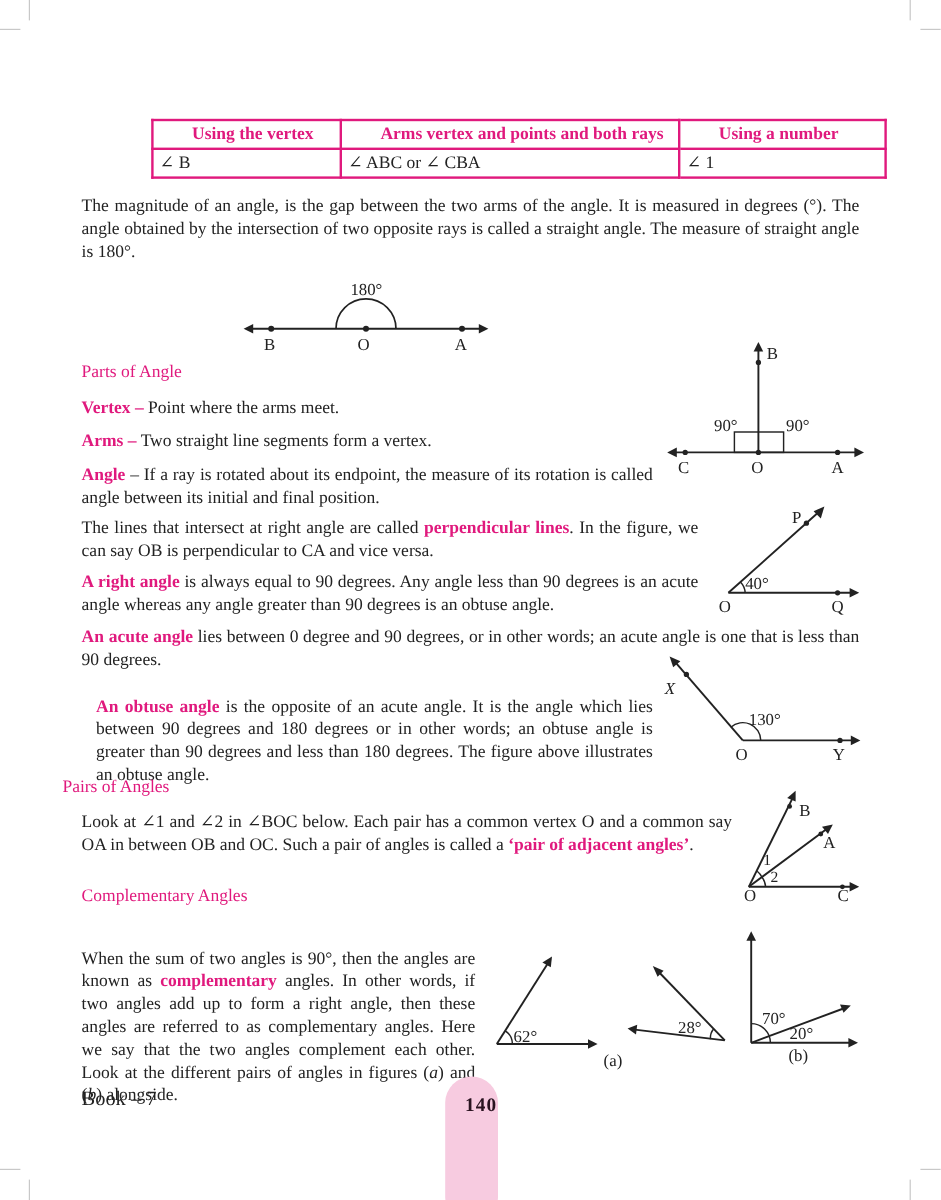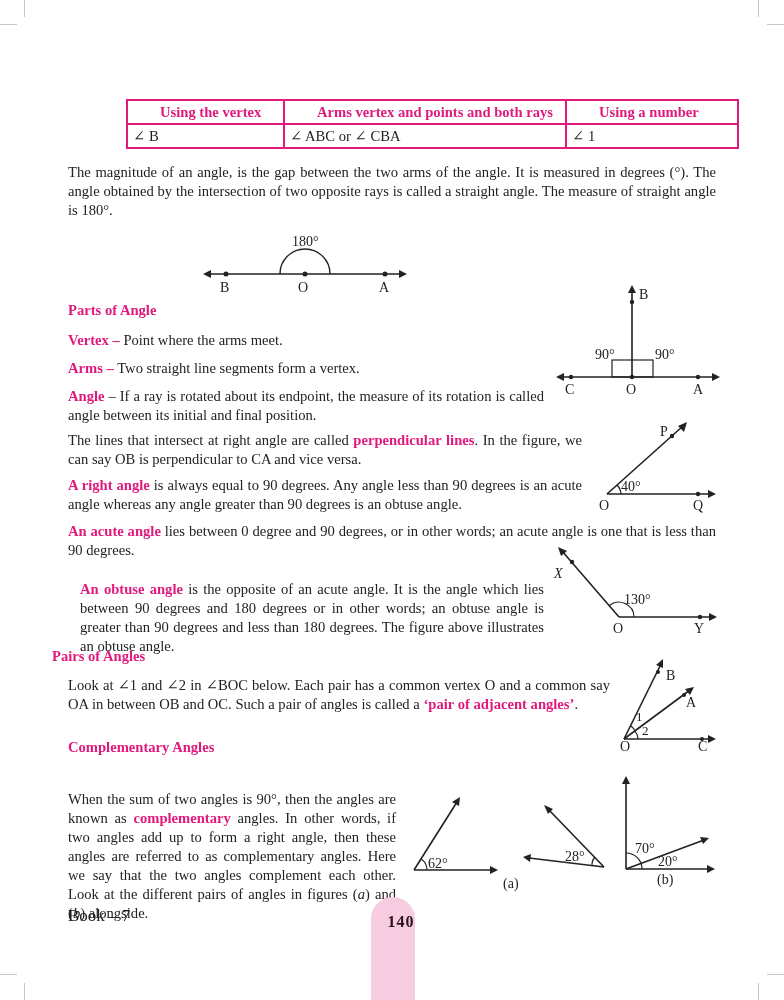--- a/index.html
+++ b/index.html
@@ -2,21 +2,21 @@
 <html><head>
 <meta charset="utf-8">
 <style>
   html, body { margin:0; padding:0; background:#ffffff; }
   body { width:784px; height:1000px; position:relative; overflow:hidden;
          font-family:"Liberation Serif","DejaVu Serif",serif; color:#222; }
   .abs { position:absolute; }
   .crop { position:absolute; background:#c8c8c8; }
   .pink { color:#e0197d; font-weight:bold; }
   .para { position:absolute; font-size:14.6px; line-height:19px; text-align:justify; }
-  .heading { position:absolute; font-size:14.6px; font-weight:bold; color:#e0197d;text-align:center; }
+  .heading { position:absolute; font-size:14.6px; font-weight:normal; color:#e0197d;text-align:center; }
   table.ref { position:absolute; left:126px; top:99px; border-collapse:collapse; font-size:14.6px; }
   table.ref td { border:2px solid #e0197d; padding:1px 5px; height:20px; }
   table.ref tr.head td { color:#e0197d; font-weight:bold;padding-left:32px; }
   svg text { font-family:"Liberation Serif","DejaVu Serif",serif; fill:#222; }
   .pagepill { position:absolute; left:371px; top:897px; width:44px; height:122px; background:#f7cbe0; border-radius:22px; }
   .pagenum { position:absolute; left:371px; width:60px; top:913px; text-align:center; font-weight:bold; font-size:16px; letter-spacing:1px; color:#2a1320; }
   .footer { position:absolute; left:68px; top:906px; font-size:17px; }
 </style>
 </head>
 <body>

